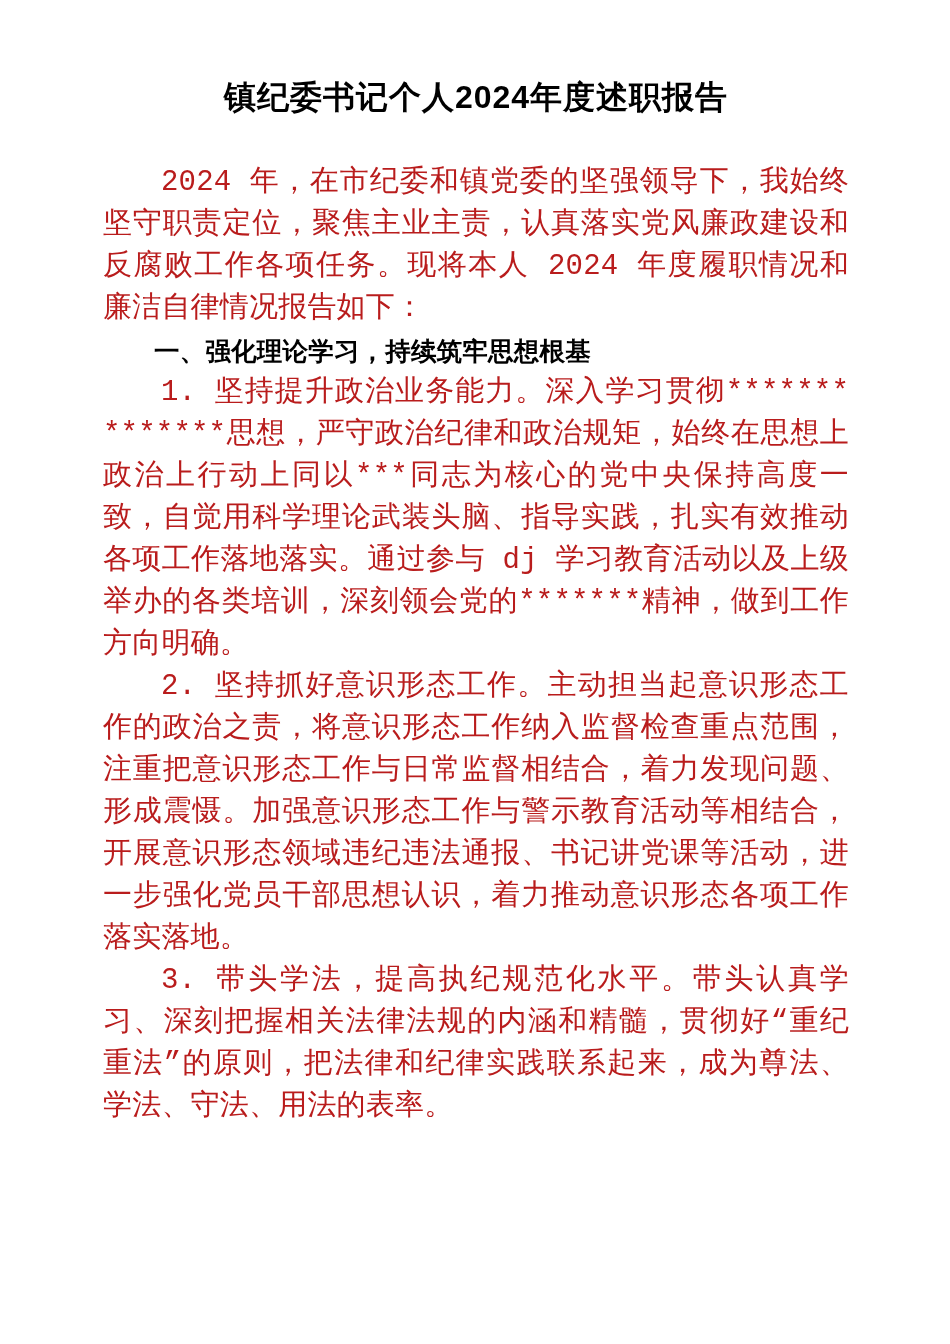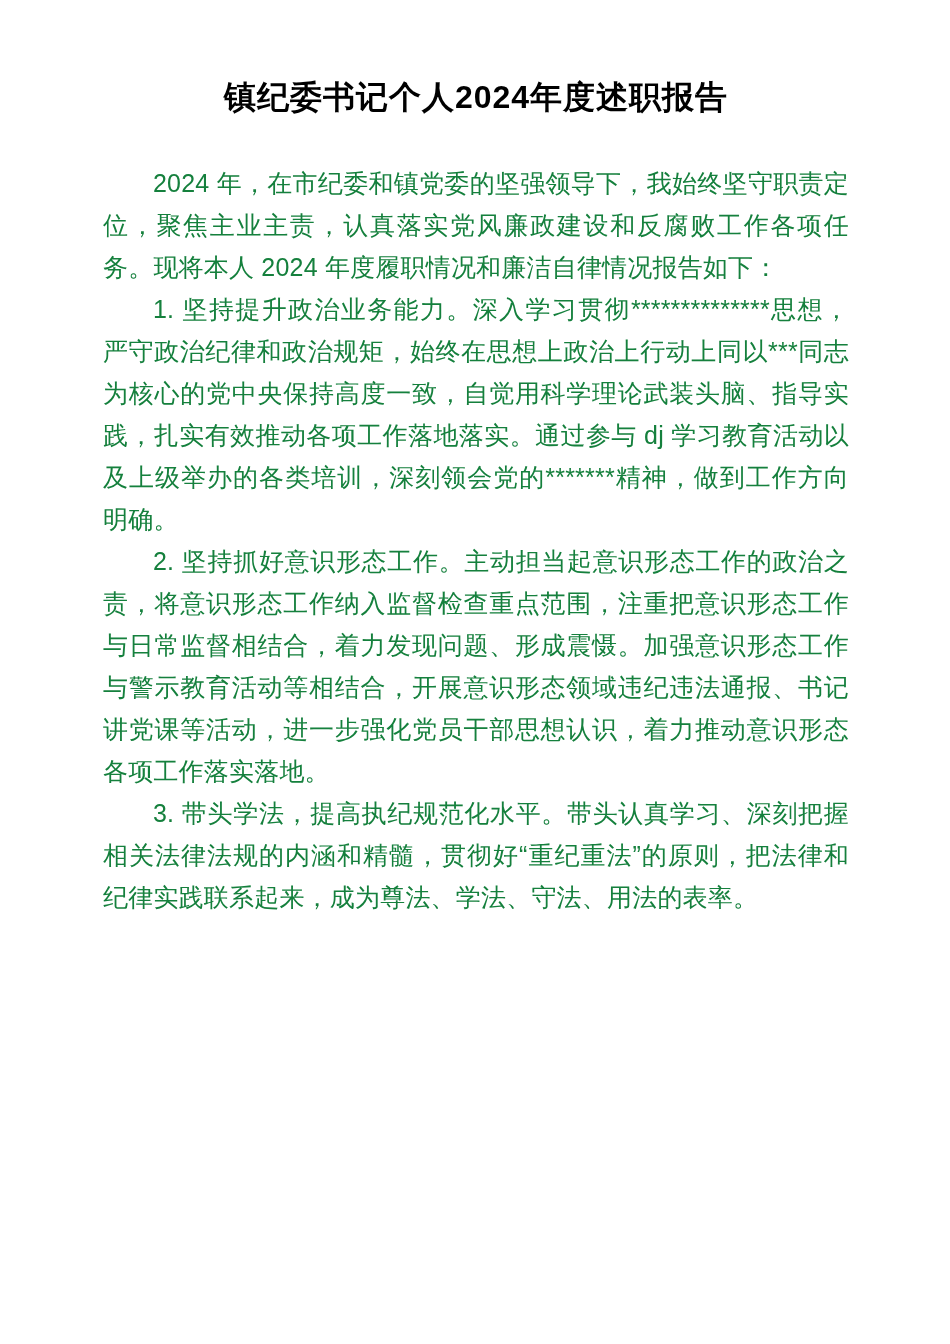--- a/index.html
+++ b/index.html
@@ -36,24 +36,24 @@
     margin: 0;
     padding-top: 76px;
     white-space: nowrap;
   }
 
   .body-block {
     margin-top: 44px;
   }
 
   p.para {
-    font-family: Liberation Sans, sans-serif;
-    font-size: 25px;
+    font-family: Liberation Mono, monospace;
+    font-size: 29px;
     line-height: 42px;
-    color: #15803d;
+    color: #b91c1c;
     margin: 0;
     text-align: justify;
     text-justify: inter-ideograph;
     letter-spacing: 0.2px;
     text-indent: 2em;
     word-break: break-all;
   }
 
   p.heading {
     font-family: "Liberation Sans", "DejaVu Sans", sans-serif;
@@ -72,20 +72,21 @@
 
 <div class="page">
   <div class="content">
 
     <h1 class="doc-title">镇纪委书记个人2024年度述职报告</h1>
 
     <div class="body-block">
 
       <p class="para">2024 年，在市纪委和镇党委的坚强领导下，我始终坚守职责定位，聚焦主业主责，认真落实党风廉政建设和反腐败工作各项任务。现将本人 2024 年度履职情况和廉洁自律情况报告如下：</p>
 
+      <p class="heading">一、强化理论学习，持续筑牢思想根基</p>
 
       <p class="para">1. 坚持提升政治业务能力。深入学习贯彻**************思想，严守政治纪律和政治规矩，始终在思想上政治上行动上同以***同志为核心的党中央保持高度一致，自觉用科学理论武装头脑、指导实践，扎实有效推动各项工作落地落实。通过参与 dj 学习教育活动以及上级举办的各类培训，深刻领会党的*******精神，做到工作方向明确。</p>
 
       <p class="para">2. 坚持抓好意识形态工作。主动担当起意识形态工作的政治之责，将意识形态工作纳入监督检查重点范围，注重把意识形态工作与日常监督相结合，着力发现问题、形成震慑。加强意识形态工作与警示教育活动等相结合，开展意识形态领域违纪违法通报、书记讲党课等活动，进一步强化党员干部思想认识，着力推动意识形态各项工作落实落地。</p>
 
       <p class="para">3. 带头学法，提高执纪规范化水平。带头认真学习、深刻把握相关法律法规的内涵和精髓，贯彻好“重纪重法”的原则，把法律和纪律实践联系起来，成为尊法、学法、守法、用法的表率。</p>
 
     </div>
   </div>
 </div>

